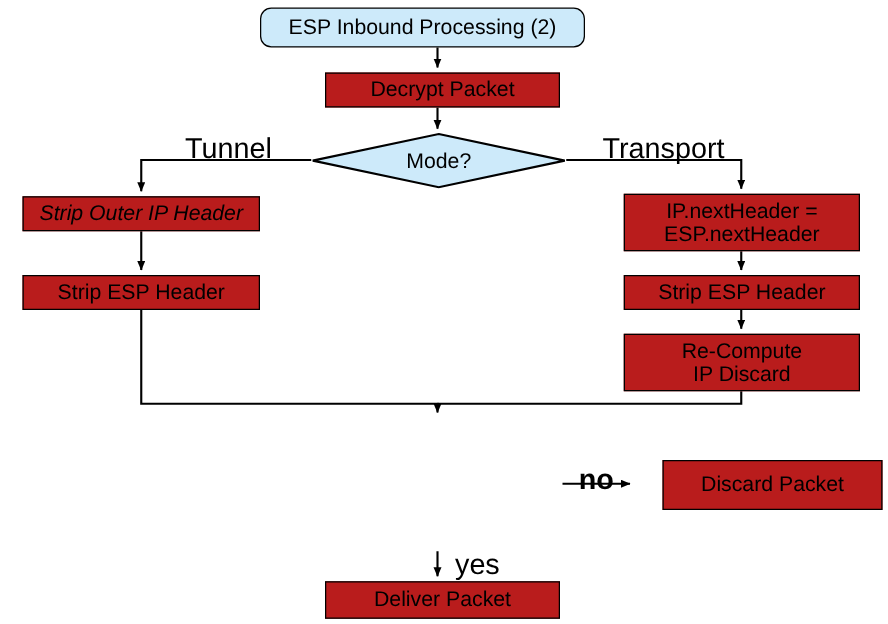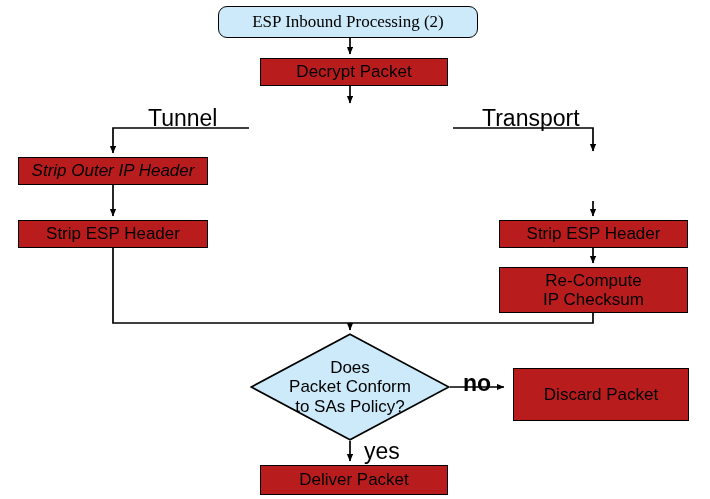--- a/index.html
+++ b/index.html
@@ -129,57 +129,59 @@
 
     <g>
       <path d="M450,387 L504,387" stroke="#000000" stroke-width="1.7" fill="none" marker-end="url(#arrow)"></path>
     </g>
 
     <g>
       <path d="M350,441 L350,461" stroke="#000000" stroke-width="1.7" fill="none" marker-end="url(#arrow)"></path>
     </g>
   </svg>
 
-  <div class="node terminator" style="left:218px; top:6px; width:260px; height:32px;font-family:Liberation Serif, serif;">
+  <div class="node terminator" style="left:208px; top:6px; width:260px; height:32px;">
     <span>ESP Inbound Processing (2)</span>
   </div>
 
   <div class="node box" style="left:260px; top:58px; width:188px; height:28px;">
     <span>Decrypt Packet</span>
   </div>
 
+  <div class="diamond-wrap" style="left:249px; top:106px; width:204px; height:45px;">
+    <svg width="204" height="45" viewBox="0 0 204 45" xmlns="http://www.w3.org/2000/svg">
+      <polygon points="102,1.2 202.8,22.5 102,43.8 1.2,22.5" fill="#cdeafa" stroke="#000000" stroke-width="1.7"></polygon>
+    </svg>
+    <div class="diamond-label">Mode?</div>
+  </div>
 
   <div class="node box" style="left:18px; top:157px; width:190px; height:28px;font-style:italic;">
     <span>Strip Outer IP Header</span>
   </div>
 
   <div class="node box" style="left:18px; top:220px; width:190px; height:28px;">
     <span>Strip ESP Header</span>
   </div>
 
+  <div class="node box" style="left:499px; top:155px; width:189px; height:46px;">
+    <span>IP.nextHeader =
+ESP.nextHeader</span>
+  </div>
 
   <div class="node box" style="left:499px; top:220px; width:189px; height:28px;">
     <span>Strip ESP Header</span>
   </div>
 
   <div class="node box" style="left:499px; top:267px; width:189px; height:46px;">
     <span>Re-Compute
-IP Checksum</span>
+IP Discard</span>
   </div>
 
-  <div class="diamond-wrap" style="left:250px; top:333px; width:200px; height:108px;">
-    <svg width="200" height="108" viewBox="0 0 200 108" xmlns="http://www.w3.org/2000/svg">
-      <polygon points="100,1.2 198.8,54 100,106.8 1.2,54" fill="#cdeafa" stroke="#000000" stroke-width="1.7"></polygon>
-    </svg>
-    <div class="diamond-label">Does
-Packet Conform
-to SAs Policy?</div>
-  </div>
 
-  <div class="node box" style="left:513px; top:368px; width:176px; height:53px;justify-content:center;">
+  <div class="node box" style="left:530px; top:368px; width:176px; height:40px;justify-content:center;">
     <span>Discard Packet</span>
   </div>
 
   <div class="node box" style="left:260px; top:465px; width:188px; height:30px;">
     <span>Deliver Packet</span>
   </div>
 
   <div class="edge-label" style="left:148px; top:105px;">Tunnel</div>
 
   <div class="edge-label" style="left:482px; top:105px;">Transport</div>

